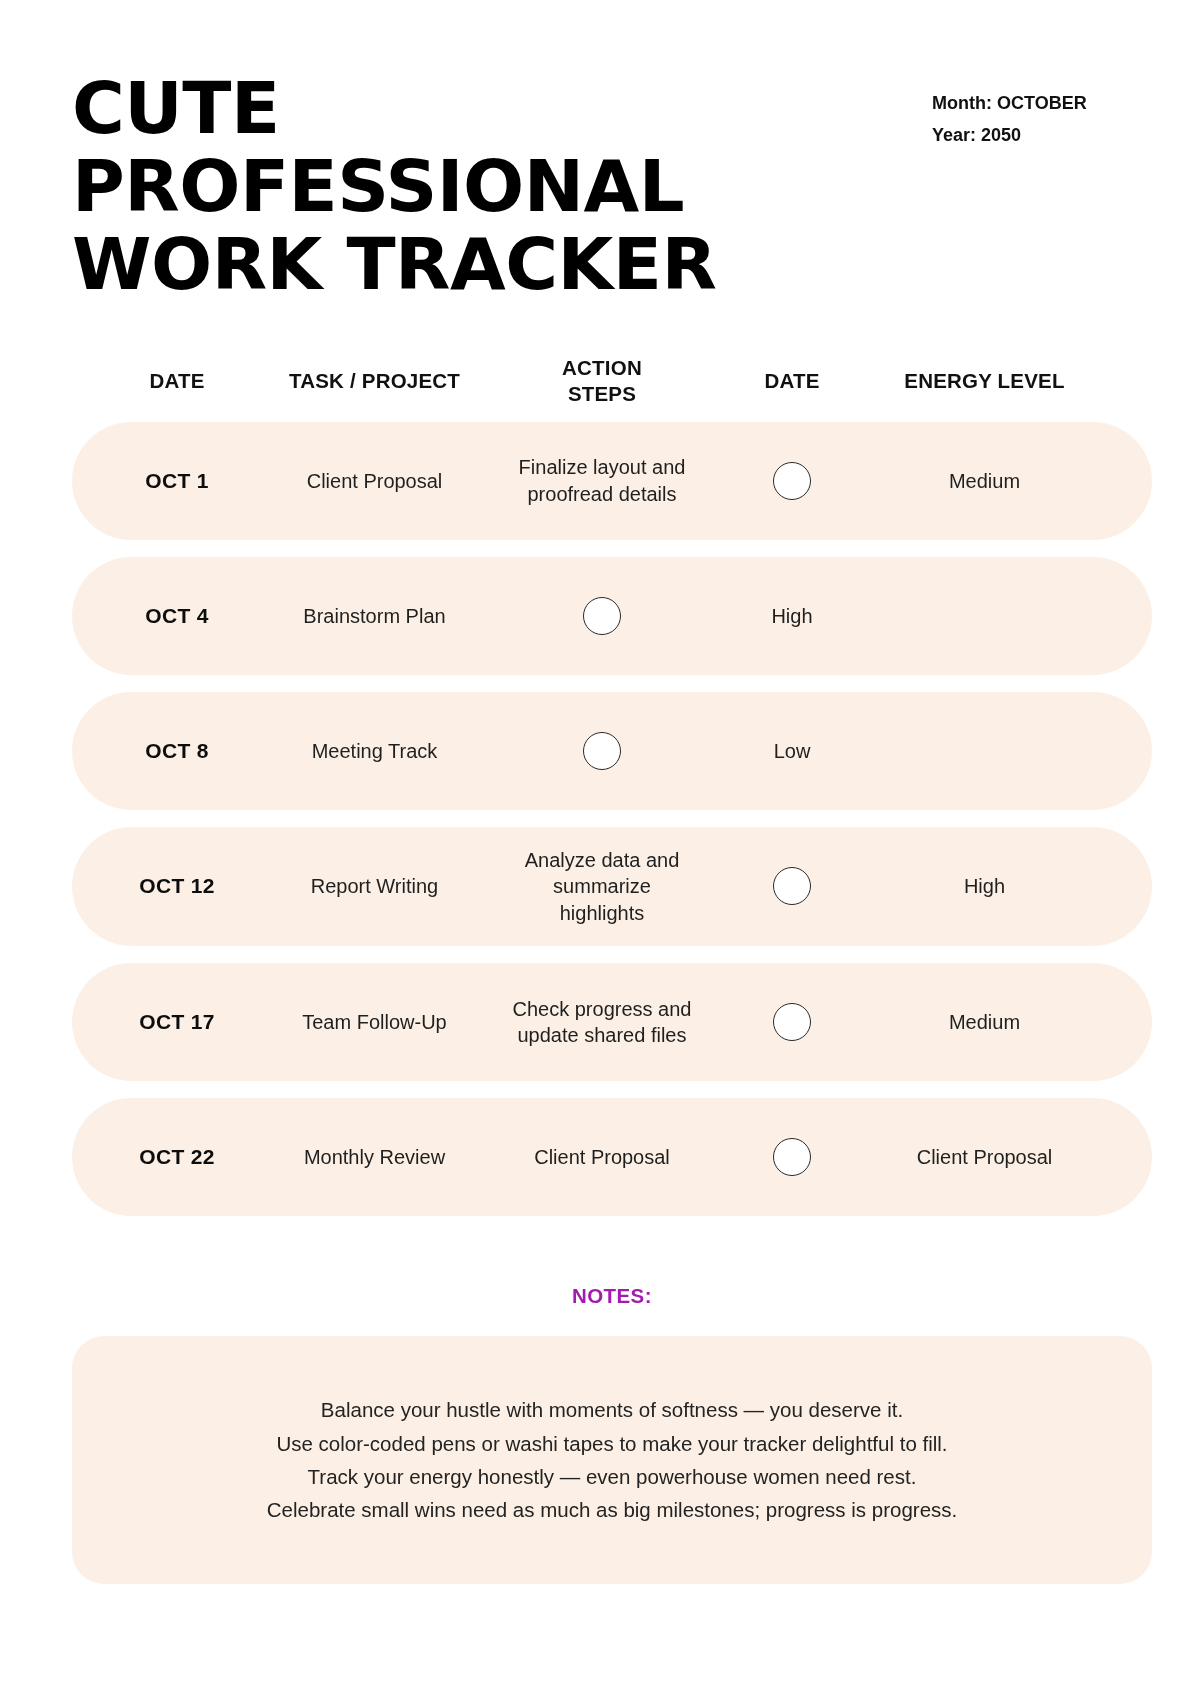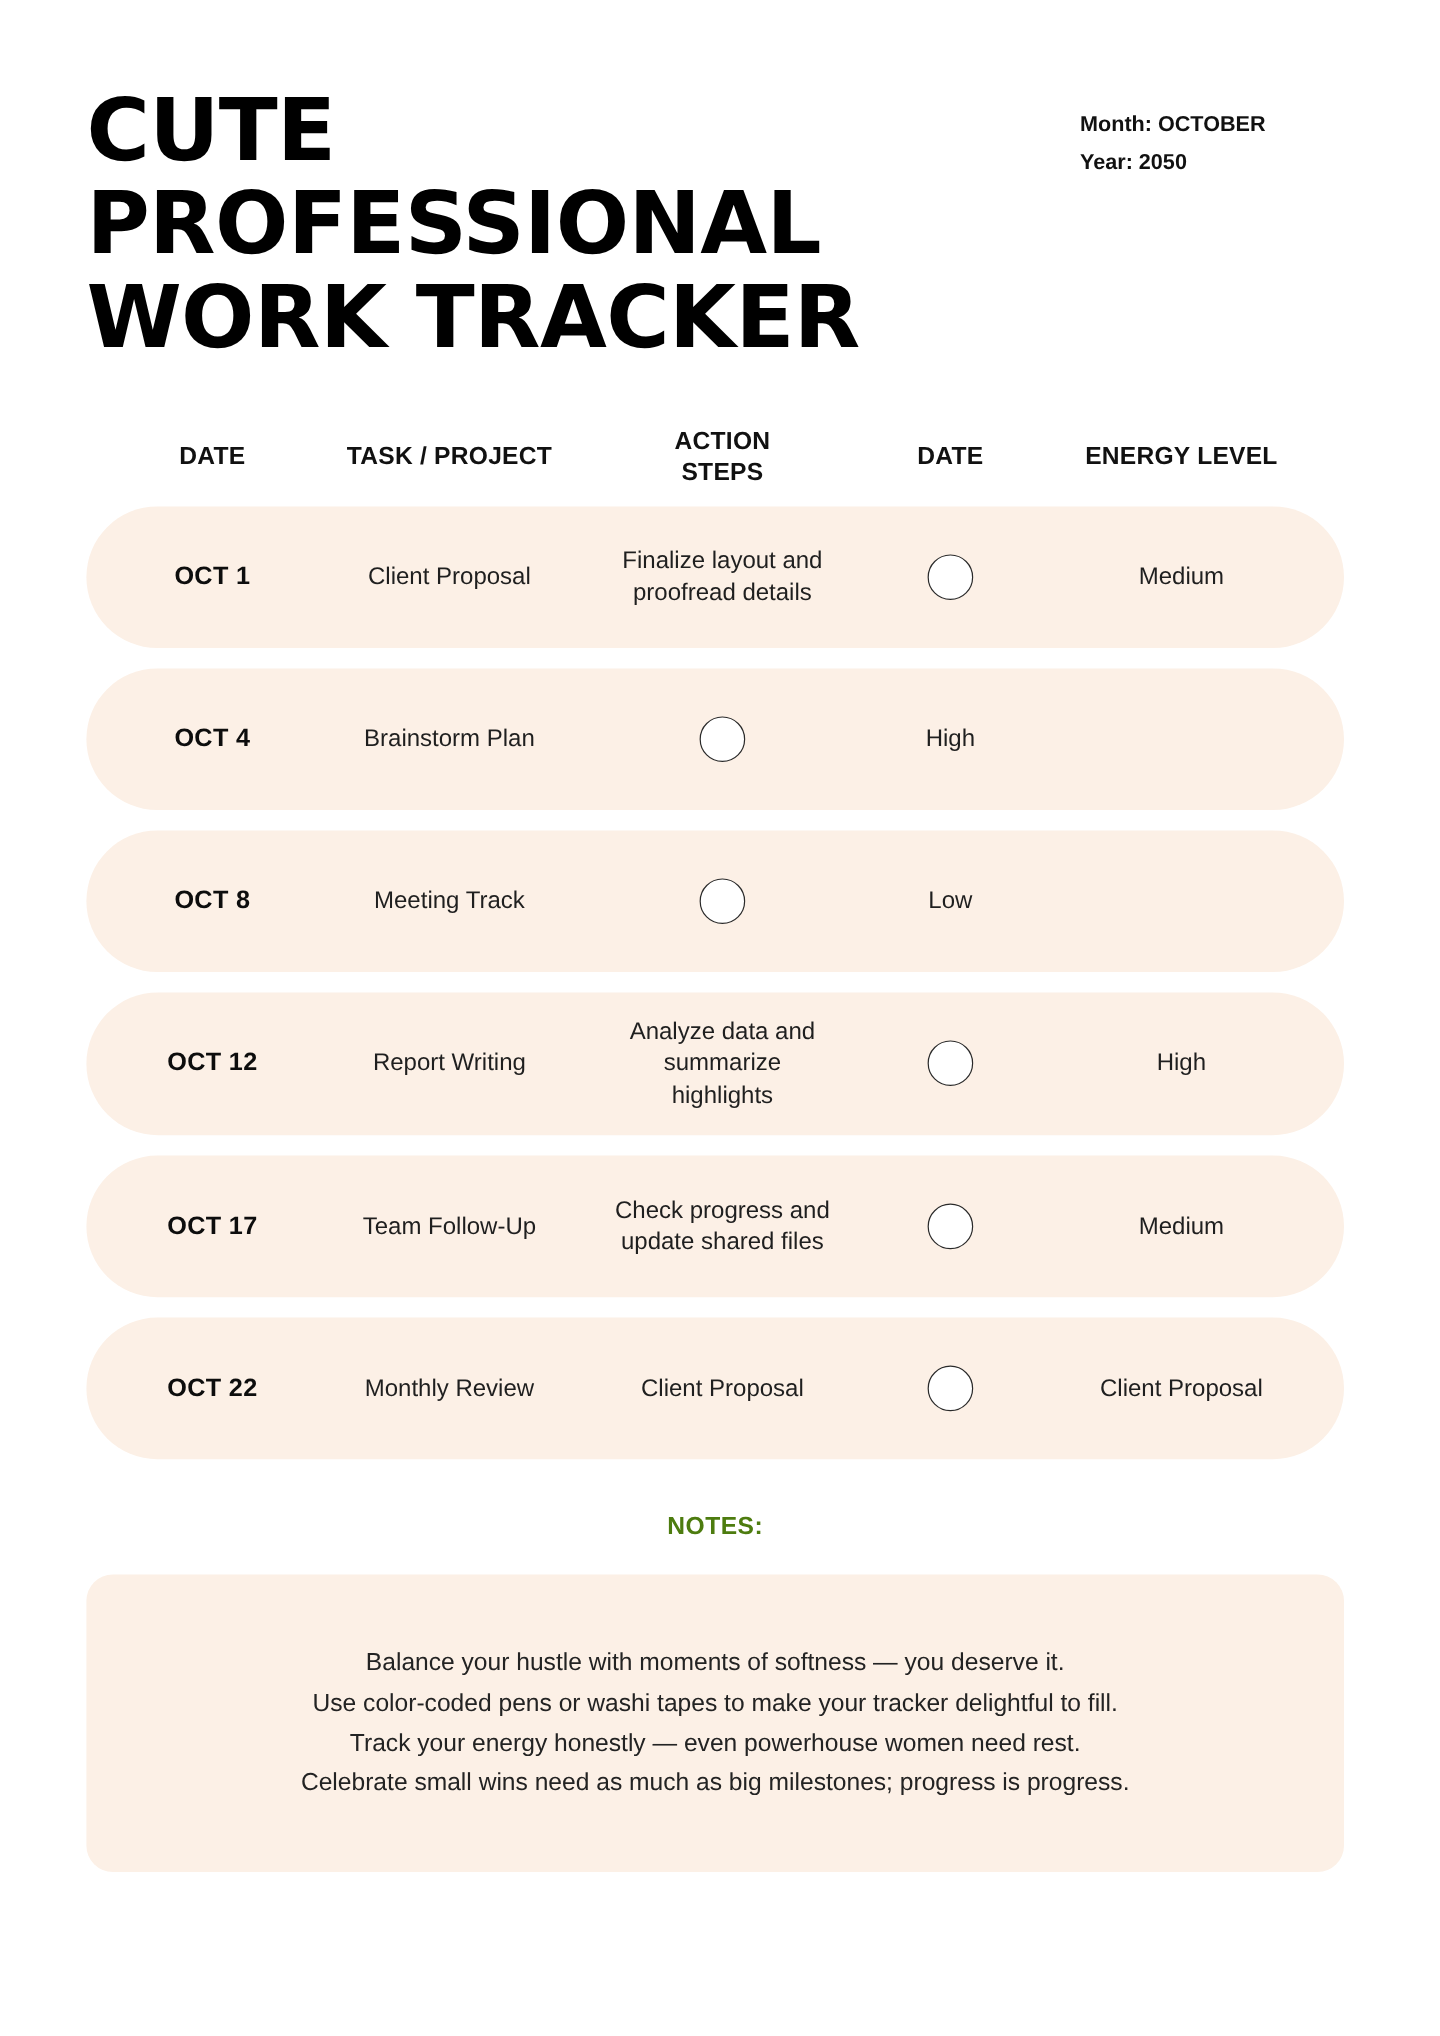--- a/index.html
+++ b/index.html
@@ -13,21 +13,21 @@
   body {
     font-family: "Liberation Sans", sans-serif;
     color: #1a1a1a;
     position: relative;
     overflow: hidden;
   }
 
   .page {
     width: 1200px;
     height: 1349px;
-    padding: 70px 80px 0 72px;
+    padding: 70px 48px 0 72px;
     position: relative;
   }
 
   
   .header {
     display: flex;
     align-items: flex-start;
     justify-content: space-between;
     margin-bottom: 52px;
   }
@@ -120,32 +120,32 @@
     width: 38px;
     height: 38px;
     border-radius: 50%;
     border: 1.8px solid #2a2a2a;
     background: #ffffff;
     display: block;
   }
 
   
   .notes-title {
-    margin-top: 44px;
+    margin-top: 68px;
     text-align: center;
     font-size: 20.5px;
     font-weight: 700;
     letter-spacing: 0.4px;
-    color: #4d7c0f;
+    color: #a21caf;
   }
 
   .notes-box {
     margin-top: 28px;
     background: #fcf0e6;
-    border-radius: 22px;
+    border-radius: 32px;
     min-height: 248px;
     display: flex;
     align-items: center;
     justify-content: center;
     padding: 36px 60px;
   }
 
   .notes-text {
     text-align: center;
     font-size: 20.5px;

